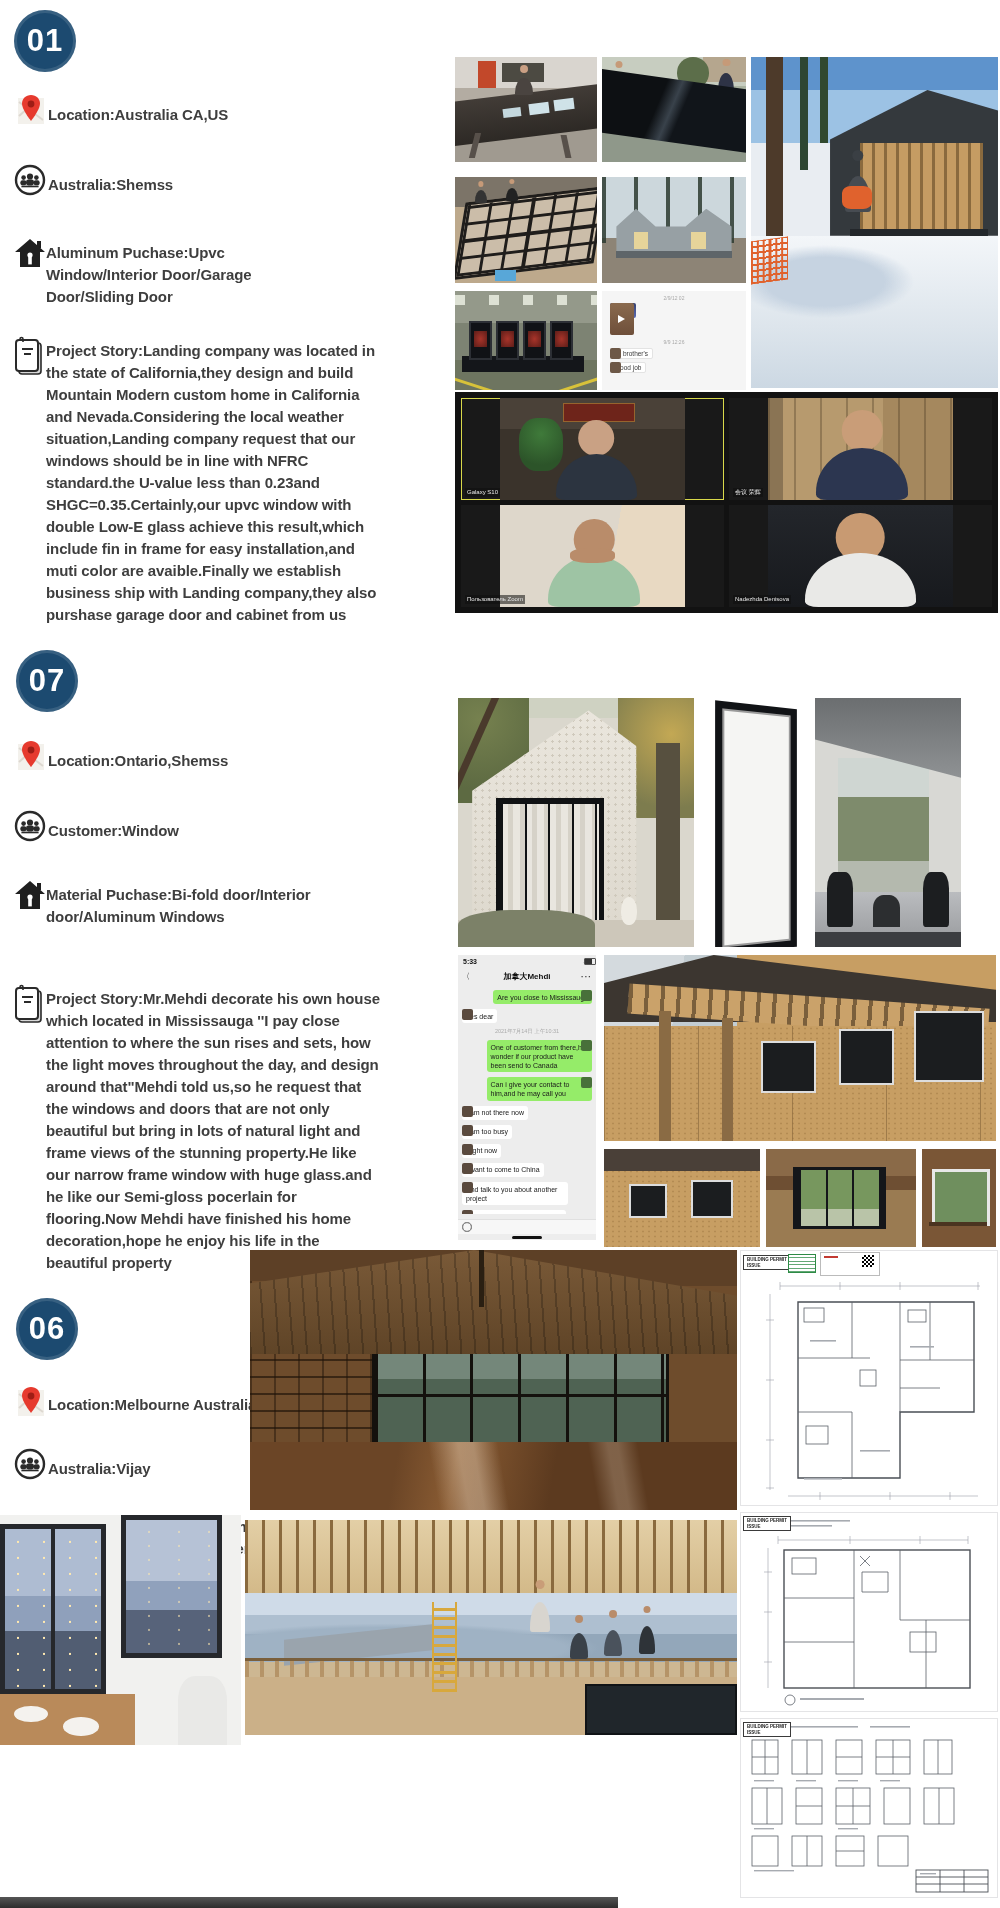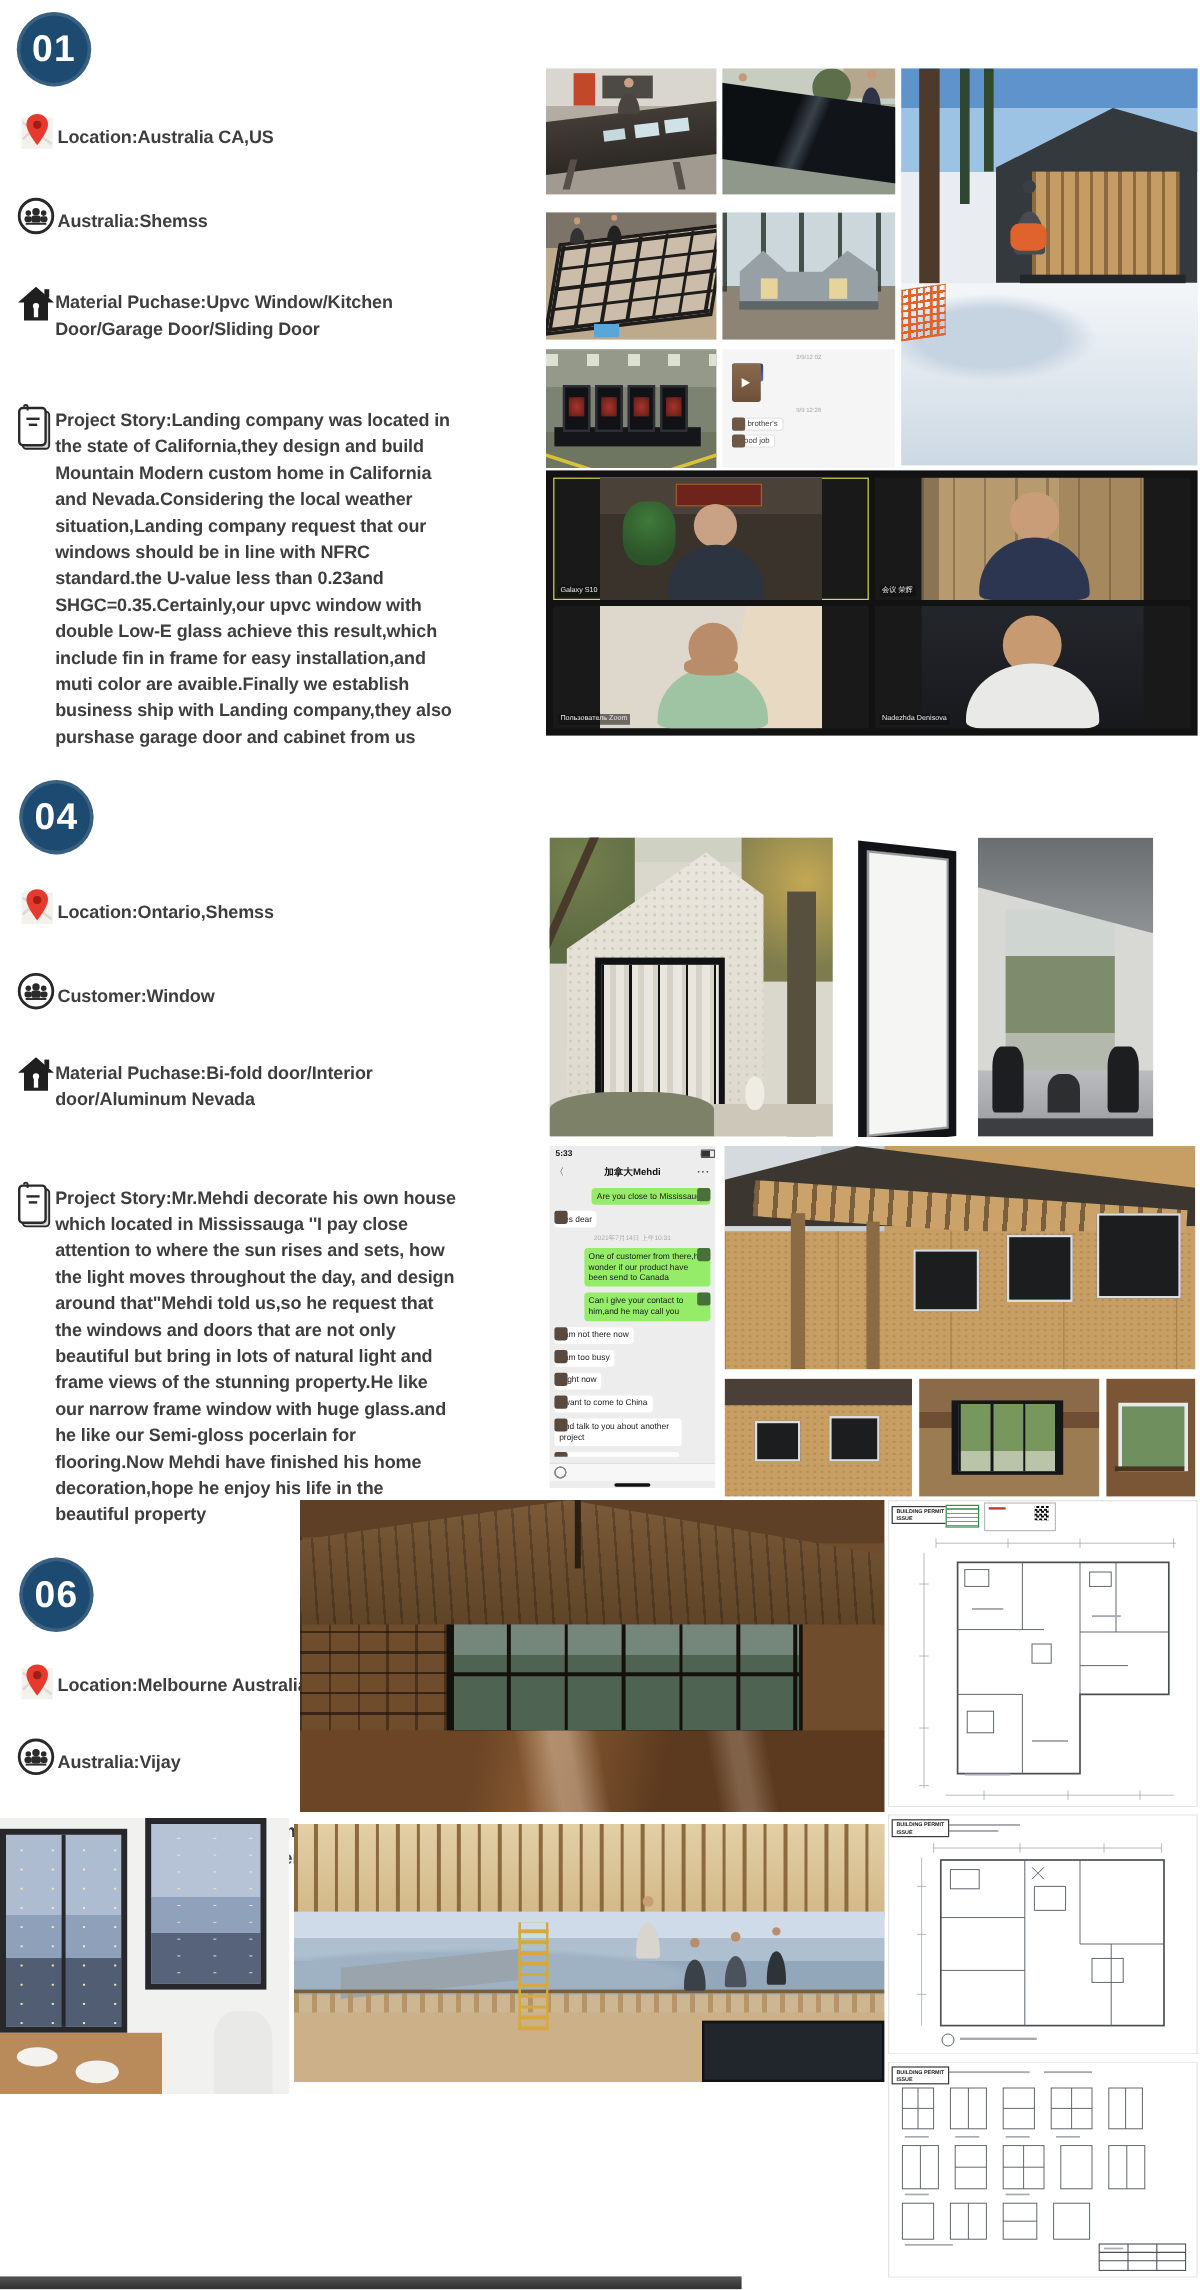--- a/index.html
+++ b/index.html
@@ -276,21 +276,21 @@
     <rect x="7.4" y="21.6" width="17.2" height="1.7" fill="#2a2a2a"></rect>
   </svg>
   <div class="txt" style="left:48px;top:174px;width:300px">Australia:Shemss</div>
 
   <svg class="icn" style="left:14px;top:238px" width="32" height="30" viewBox="0 0 32 30">
     <rect x="23" y="3" width="4" height="7" fill="#1f1f1f"></rect>
     <path d="M16 1 1 14h5v15h20V14h5z" fill="#1f1f1f"></path>
     <circle cx="16" cy="17" r="2.6" fill="#fff"></circle>
       <rect x="14.2" y="18.4" width="3.6" height="8" fill="#fff"></rect>
   </svg>
-  <div class="txt" style="left:46px;top:242px;width:292px">Material Puchase:Upvc Window/Kitchen Door/Garage Door/Sliding Door</div>
+  <div class="txt" style="left:46px;top:242px;width:292px">Aluminum Puchase:Upvc Window/Interior Door/Garage Door/Sliding Door</div>
 
   <svg class="icn" style="left:12px;top:336px" width="32" height="42" viewBox="0 0 32 42">
     <rect x="7" y="7" width="22" height="31" rx="3" fill="#d8d8d8" stroke="#2a2a2a" stroke-width="1.6"></rect>
     <rect x="4" y="4" width="22" height="31" rx="3" fill="#fff" stroke="#2a2a2a" stroke-width="2"></rect>
     <rect x="10" y="12" width="11" height="2" fill="#2a2a2a"></rect>
       <rect x="12" y="17" width="7" height="2" fill="#2a2a2a"></rect>
     <path d="M8 3c0-2 3-2 3 0v3" fill="none" stroke="#2a2a2a" stroke-width="1.6"></path>
   </svg>
   <div class="txt" style="left:46px;top:340px;width:336px">Project Story:Landing company was located in the state of California,they design and build Mountain Modern custom home in California and Nevada.Considering the local weather situation,Landing company request that our windows should be in line with NFRC standard.the U-value less than 0.23and SHGC=0.35.Certainly,our upvc window with double Low-E glass achieve this result,which include fin in frame for easy installation,and muti color are avaible.Finally we establish business ship with Landing company,they also purshase garage door and cabinet from us</div>
 
@@ -429,21 +429,21 @@
         <div class="person" style="left:20%;top:8%;width:60%;height:92%;--skin:#c89a72;--shirt:#e9e9e7">
             <i class="hd"></i>
             <i class="bd"></i>
           </div>
       </div>
       <span class="vlabel">Nadezhda Denisova</span>
     </div>
   </div>
 
   <div class="badge" style="left:16px;top:650px">
-    <span>04</span>
+    <span>07</span>
   </div>
 
   <svg class="icn" style="left:17px;top:740px" width="28" height="34" viewBox="0 0 28 34">
     <rect x="1" y="4" width="26" height="26" fill="#f3f1ec"></rect>
     <path d="M2 8 L26 26 M2 22 L20 6" stroke="#ddd8d0" stroke-width="2"></path>
     <path d="M14 1c-5.2 0-9 3.8-9 8.6C5 16 14 27 14 27s9-11 9-17.4C23 4.8 19.2 1 14 1z" fill="#e63a2e"></path>
     <circle cx="14" cy="10" r="3.4" fill="#9e1d15"></circle>
   </svg>
   <div class="txt" style="left:48px;top:750px;width:300px">Location:Ontario,Shemss</div>
 
@@ -458,21 +458,21 @@
     <rect x="7.4" y="21.6" width="17.2" height="1.7" fill="#2a2a2a"></rect>
   </svg>
   <div class="txt" style="left:48px;top:820px;width:300px">Customer:Window</div>
 
   <svg class="icn" style="left:14px;top:880px" width="32" height="30" viewBox="0 0 32 30">
     <rect x="23" y="3" width="4" height="7" fill="#1f1f1f"></rect>
     <path d="M16 1 1 14h5v15h20V14h5z" fill="#1f1f1f"></path>
     <circle cx="16" cy="17" r="2.6" fill="#fff"></circle>
       <rect x="14.2" y="18.4" width="3.6" height="8" fill="#fff"></rect>
   </svg>
-  <div class="txt" style="left:46px;top:884px;width:292px">Material Puchase:Bi-fold door/Interior door/Aluminum Nevada</div>
+  <div class="txt" style="left:46px;top:884px;width:292px">Material Puchase:Bi-fold door/Interior door/Aluminum Windows</div>
 
   <svg class="icn" style="left:12px;top:984px" width="32" height="42" viewBox="0 0 32 42">
     <rect x="7" y="7" width="22" height="31" rx="3" fill="#d8d8d8" stroke="#2a2a2a" stroke-width="1.6"></rect>
     <rect x="4" y="4" width="22" height="31" rx="3" fill="#fff" stroke="#2a2a2a" stroke-width="2"></rect>
     <rect x="10" y="12" width="11" height="2" fill="#2a2a2a"></rect>
       <rect x="12" y="17" width="7" height="2" fill="#2a2a2a"></rect>
     <path d="M8 3c0-2 3-2 3 0v3" fill="none" stroke="#2a2a2a" stroke-width="1.6"></path>
   </svg>
   <div class="txt" style="left:46px;top:988px;width:336px">Project Story:Mr.Mehdi decorate his own house which located in Mississauga ''I pay close attention to where the sun rises and sets, how the light moves throughout the day, and design around that"Mehdi told us,so he request that the windows and doors that are not only beautiful but bring in lots of natural light and frame views of the stunning property.He like our narrow frame window with huge glass.and he like our Semi-gloss pocerlain for flooring.Now Mehdi have finished his home decoration,hope he enjoy his life in the beautiful property</div>
 

